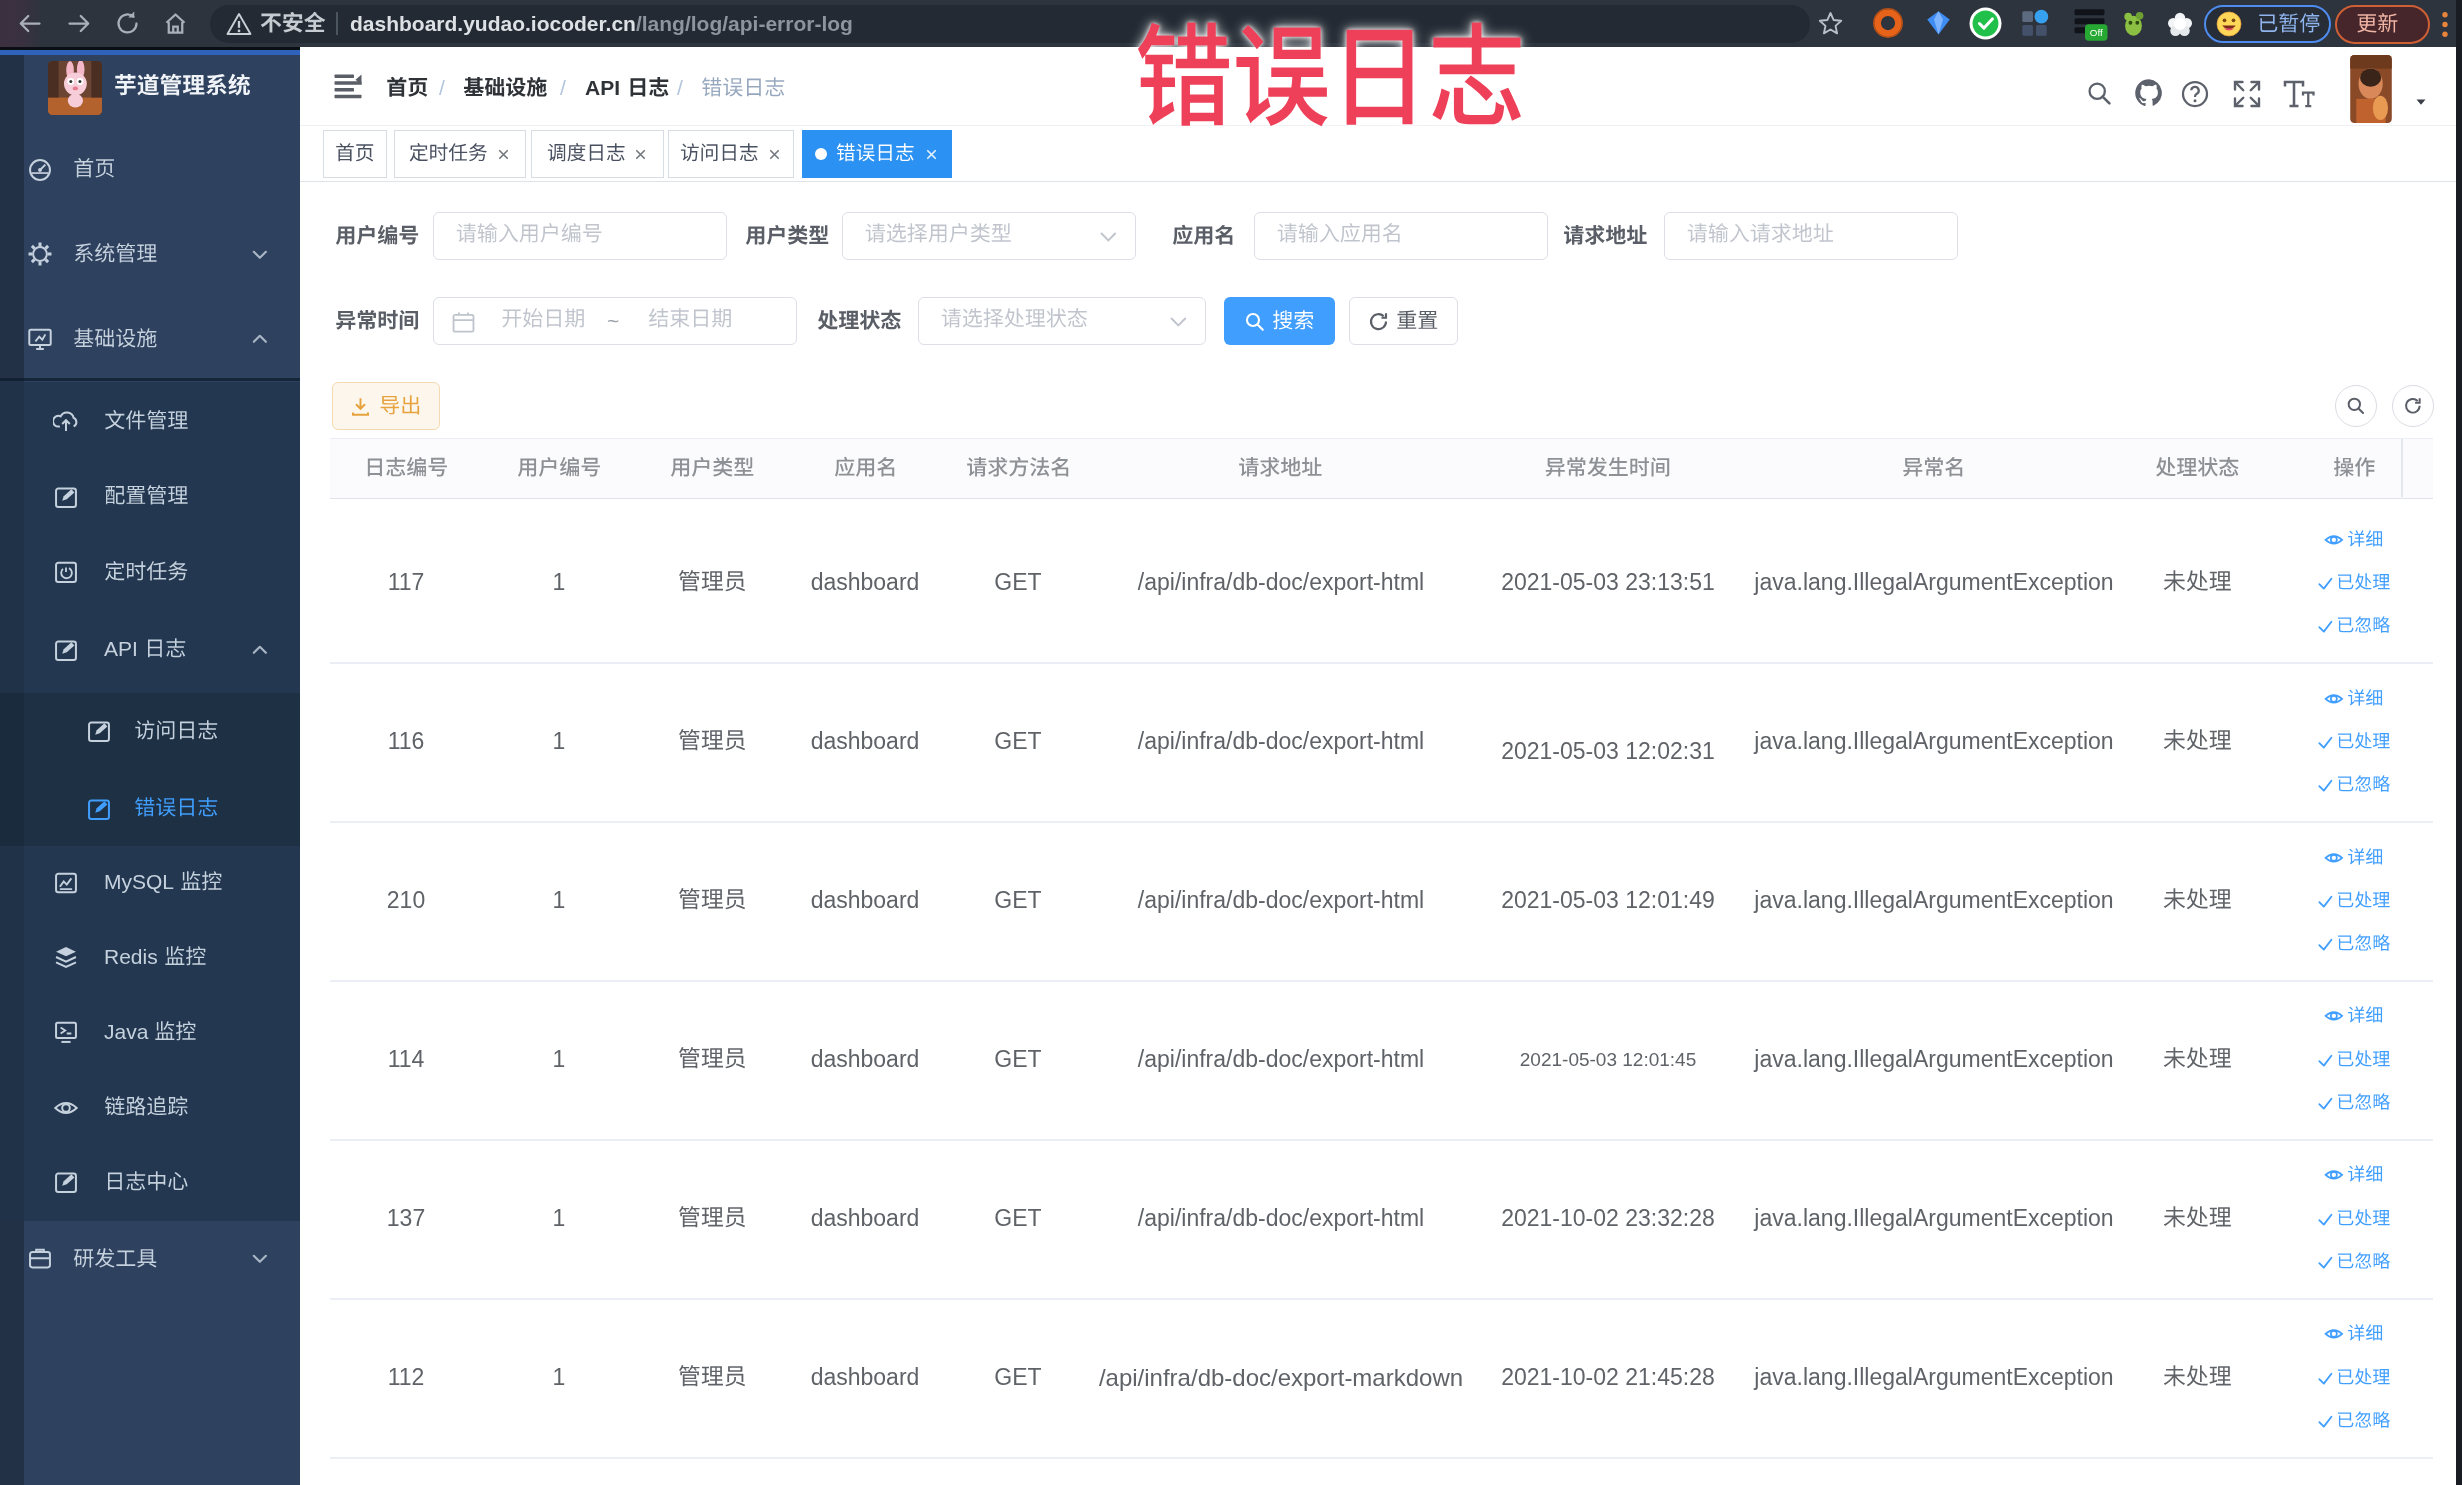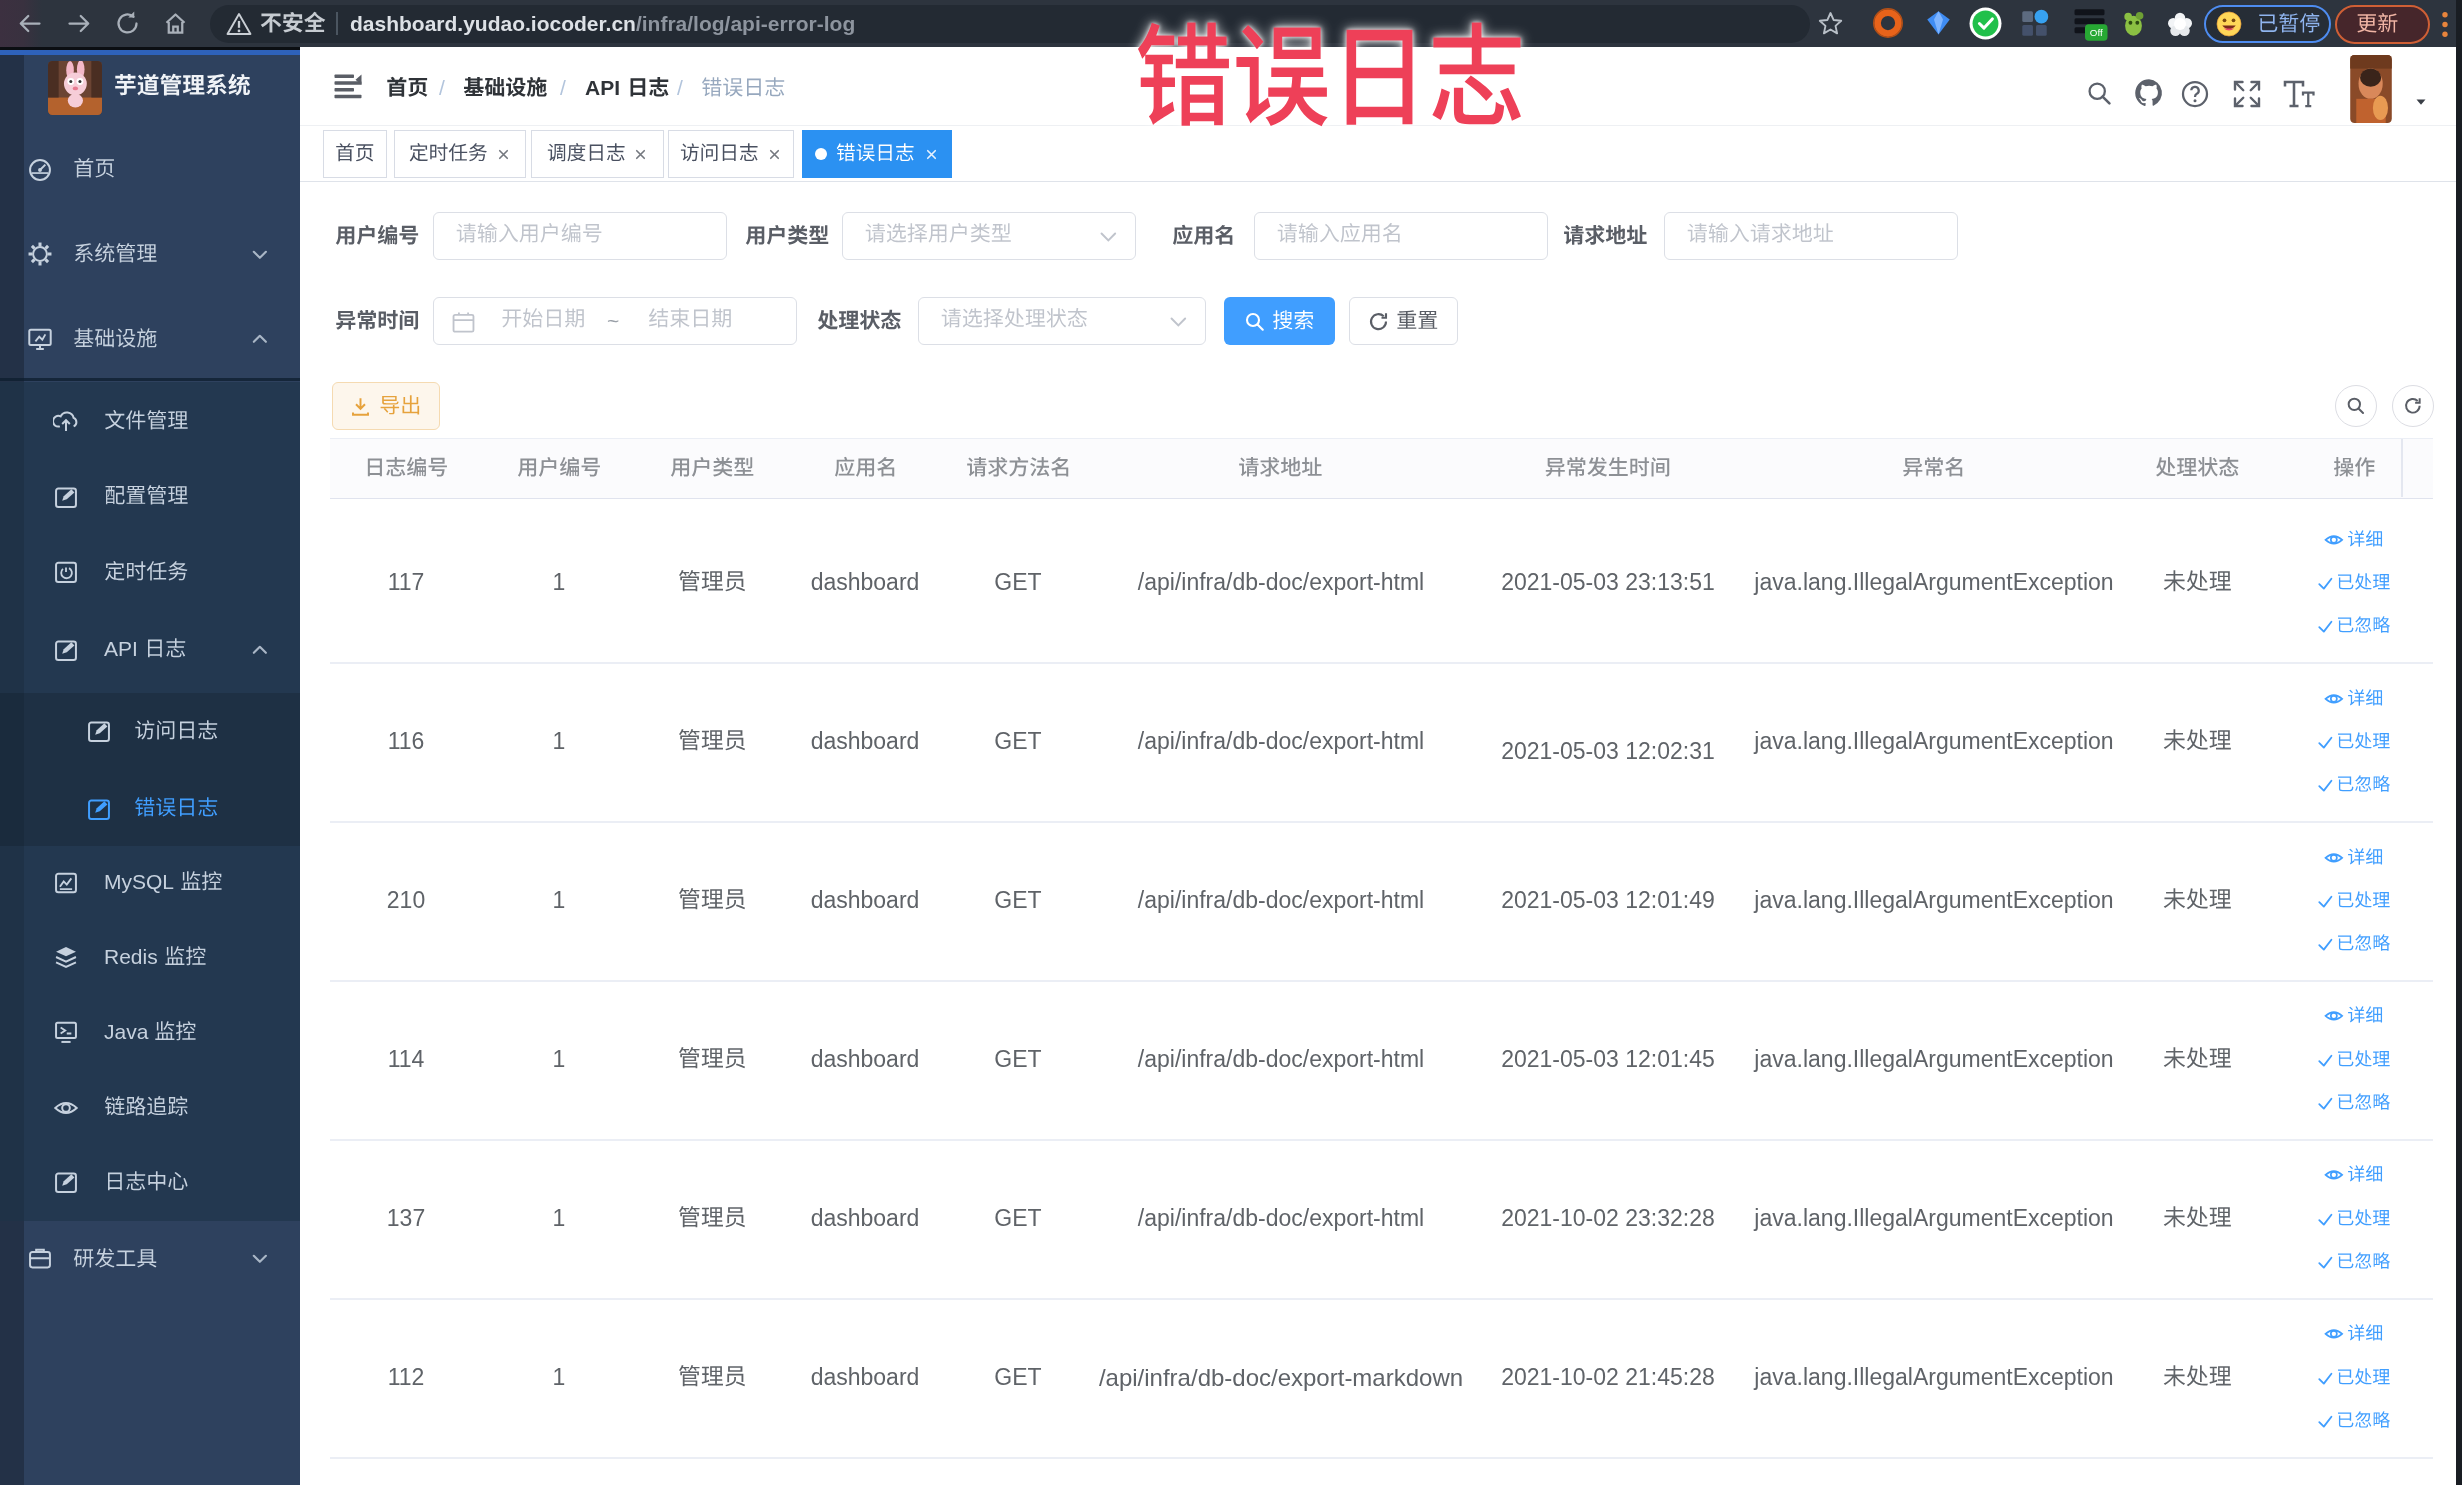--- a/index.html
+++ b/index.html
@@ -34,21 +34,21 @@
     </svg>
   </div>
 <div style="position:absolute;left:260px;top:12px;width:76px;height:24px;display:flex;align-items:center;justify-content:flex-start;">
     <svg width="66" height="22" viewBox="0 -23.2 87.5 29" style="overflow:visible">
       <path d="M1.9 -22.7V-19.1H13.5C10.8 -14.7 6.3 -10.2 1 -7.7C1.7 -6.9 2.8 -5.5 3.4 -4.5C6.9 -6.4 10 -8.8 12.6 -11.7V2.6H16.4V-12.6C19.5 -10.2 23.5 -6.8 25.3 -4.6L28.3 -7.3C26.2 -9.6 21.7 -13 18.6 -15.2L16.4 -13.4V-16.4C17 -17.3 17.6 -18.2 18.1 -19.1H27.2V-22.7Z M40.3 -23.9C40.7 -23.2 41 -22.3 41.4 -21.5H31.3V-15H34.8V-18.3H52.1V-15H55.8V-21.5H45.6C45.1 -22.5 44.5 -23.8 43.9 -24.7ZM47.2 -10.1C46.4 -8.4 45.4 -7 44.2 -5.9C42.6 -6.5 41 -7 39.5 -7.6C40 -8.4 40.5 -9.2 41 -10.1ZM34 -6.1C36.1 -5.4 38.5 -4.5 40.9 -3.5C38.2 -2.1 34.8 -1.2 30.8 -0.6C31.4 0.1 32.5 1.7 32.8 2.6C37.6 1.7 41.6 0.3 44.7 -1.9C48.2 -0.3 51.4 1.3 53.4 2.7L56.2 -0.3C54.1 -1.6 51 -3.1 47.7 -4.5C49.1 -6 50.3 -7.9 51.2 -10.1H56.4V-13.4H42.9C43.4 -14.6 44 -15.7 44.5 -16.9L40.6 -17.7C40 -16.3 39.4 -14.8 38.6 -13.4H30.7V-10.1H36.7C35.8 -8.7 34.9 -7.3 34.1 -6.2Z M71.9 -24.9C69 -20.4 63.7 -16.6 58.5 -14.4C59.3 -13.6 60.3 -12.4 60.8 -11.5C61.8 -12 62.7 -12.5 63.6 -13.1V-11.1H70.7V-7.7H64V-4.7H70.7V-1.2H60.2V1.9H85V-1.2H74.3V-4.7H81.2V-7.7H74.3V-11.1H81.5V-12.9C82.4 -12.4 83.3 -11.9 84.3 -11.4C84.7 -12.4 85.8 -13.6 86.6 -14.4C82 -16.4 77.9 -19 74.5 -22.7L75 -23.5ZM65.4 -14.2C68 -15.9 70.4 -17.9 72.5 -20.2C74.7 -17.8 77 -15.8 79.6 -14.2Z" fill="#c6cbd1"></path>
     </svg>
   </div>
 <div style="position:absolute;left:336px;top:12px;width:1.5px;height:23px;background:#4b5560;"></div>
 <div style="position:absolute;left:350px;top:10.6px;width:1211px;height:26px;display:flex;align-items:center;justify-content:flex-start;font-size:21px;font-weight:bold;">
     <span style="color:#dde1e6">dashboard.yudao.iocoder.cn</span>
-    <span style="color:#8d949e">/infra/log/api-error-log</span>
+    <span style="color:#8d949e">/lang/log/api-error-log</span>
   </div>
 <div style="position:absolute;left:1817px;top:9.8px;width:27px;height:27px;display:flex;align-items:center;justify-content:flex-start;">
     <svg width="27" height="27" viewBox="0 0 36 36" style="flex:none;">
       <polygon points="18.0,4.0 22.1,13.3 32.3,14.4 24.7,21.2 26.8,31.1 18.0,26.0 9.2,31.1 11.3,21.2 3.7,14.4 13.9,13.3" fill="none" stroke="#b9c0c8" stroke-width="2.5" stroke-linejoin="round"></polygon>
     </svg>
   </div>
 <div style="position:absolute;left:1873px;top:8.3px;width:30px;height:30px;display:flex;align-items:center;justify-content:flex-start;">
     <svg width="30" height="30" viewBox="0 0 40 40" style="flex:none;">
       <circle cx="20" cy="20" r="14" fill="none" stroke="#e8631a" stroke-width="9"></circle>
       <circle cx="20" cy="20" r="19" fill="none" stroke="#b34f17" stroke-width="2"></circle>
@@ -819,21 +819,21 @@
 <div style="position:absolute;left:217px;top:1046px;width:378px;height:27px;display:flex;align-items:center;justify-content:center;font-size:23px;color:#5f6368;">114</div>
 <div style="position:absolute;left:370px;top:1046px;width:378px;height:27px;display:flex;align-items:center;justify-content:center;font-size:23px;color:#5f6368;">1</div>
 <div style="position:absolute;left:523px;top:1046px;width:378px;height:27px;display:flex;align-items:center;justify-content:center;font-size:23px;color:#5f6368;">
     <svg width="69" height="23" viewBox="0 -24.0 90.5 30" style="overflow:visible">
       <path d="M6.3 -13.1V2.4H8.6V1.4H23.1V2.4H25.3V-5H8.6V-7.1H23.8V-13.1ZM23.1 -0.4H8.6V-3.3H23.1ZM13.2 -18.7C13.5 -18.1 13.9 -17.4 14.1 -16.8H3V-11.8H5.2V-15H25.2V-11.8H27.4V-16.8H16.4C16.2 -17.5 15.7 -18.4 15.2 -19.1ZM8.6 -11.4H21.6V-8.8H8.6ZM5 -25.3C4.3 -22.7 2.9 -20.2 1.3 -18.5C1.9 -18.2 2.8 -17.7 3.2 -17.4C4.1 -18.4 4.9 -19.7 5.7 -21.1H7.7C8.4 -20 9.1 -18.6 9.3 -17.8L11.2 -18.4C11 -19.1 10.5 -20.2 9.9 -21.1H14.5V-22.7H6.4C6.7 -23.5 7 -24.2 7.2 -24.9ZM17.7 -25.3C17.2 -23.1 16.1 -21 14.8 -19.5C15.3 -19.3 16.2 -18.8 16.6 -18.5C17.2 -19.2 17.8 -20.1 18.4 -21.1H20.5C21.4 -19.9 22.3 -18.5 22.6 -17.7L24.5 -18.5C24.1 -19.2 23.5 -20.2 22.8 -21.1H28.2V-22.7H19.1C19.4 -23.4 19.7 -24.1 19.9 -24.9Z M44.3 -16.2H48.9V-12.3H44.3ZM50.8 -16.2H55.4V-12.3H50.8ZM44.3 -21.8H48.9V-18H44.3ZM50.8 -21.8H55.4V-18H50.8ZM39.5 -0.7V1.4H59V-0.7H51V-4.8H58V-6.8H51V-10.4H57.6V-23.8H42.2V-10.4H48.7V-6.8H41.9V-4.8H48.7V-0.7ZM31.1 -3 31.6 -0.7C34.3 -1.6 37.7 -2.8 41 -3.8L40.6 -6L37.3 -4.9V-12.4H40.3V-14.5H37.3V-21.1H40.7V-23.2H31.4V-21.1H35.1V-14.5H31.7V-12.4H35.1V-4.2C33.6 -3.8 32.2 -3.3 31.1 -3Z M68 -21.9H82V-18.5H68ZM65.7 -23.8V-16.5H84.5V-23.8ZM73.7 -9.8V-7C73.7 -4.7 72.8 -1.5 62 0.7C62.5 1.1 63.2 2 63.5 2.5C74.7 0 76 -3.9 76 -7V-9.8ZM75.9 -1.9C79.5 -0.7 84.5 1.3 86.9 2.5L88.1 0.6C85.5 -0.6 80.5 -2.5 77 -3.6ZM64.7 -13.8V-2.8H67V-11.7H83.3V-3H85.7V-13.8Z" fill="#5f6368"></path>
     </svg>
   </div>
 <div style="position:absolute;left:676px;top:1046px;width:378px;height:27px;display:flex;align-items:center;justify-content:center;font-size:23px;color:#5f6368;">dashboard</div>
 <div style="position:absolute;left:829px;top:1046px;width:378px;height:27px;display:flex;align-items:center;justify-content:center;font-size:23px;color:#5f6368;">GET</div>
 <div style="position:absolute;left:1092px;top:1046px;width:378px;height:27px;display:flex;align-items:center;justify-content:center;font-size:23px;color:#5f6368;">/api/infra/db-doc/export-html</div>
-<div style="position:absolute;left:1419px;top:1046px;width:378px;height:27px;display:flex;align-items:center;justify-content:center;font-size:23px;color:#5f6368;">2021-05-03 12:01:45</div>
+<div style="position:absolute;left:1419px;top:1046px;width:378px;height:27px;display:flex;align-items:center;justify-content:center;font-size:19px;color:#5f6368;">2021-05-03 12:01:45</div>
 <div style="position:absolute;left:1745px;top:1046px;width:378px;height:27px;display:flex;align-items:center;justify-content:center;font-size:23px;color:#5f6368;">java.lang.IllegalArgumentException</div>
 <div style="position:absolute;left:2008px;top:1046px;width:378px;height:27px;display:flex;align-items:center;justify-content:center;font-size:23px;color:#5f6368;">
     <svg width="69" height="23" viewBox="0 -24.0 90.5 30" style="overflow:visible">
       <path d="M13.8 -25.2V-20.3H4V-18.1H13.8V-12.9H1.9V-10.7H12.5C9.8 -6.8 5.2 -3 1 -1.2C1.5 -0.7 2.3 0.1 2.7 0.7C6.6 -1.3 10.9 -4.9 13.8 -8.9V2.4H16.1V-9C19.1 -5 23.3 -1.3 27.3 0.8C27.7 0.1 28.5 -0.8 29 -1.2C24.8 -3 20.2 -6.8 17.4 -10.7H28.3V-12.9H16.1V-18.1H26.2V-20.3H16.1V-25.2Z M42.8 -18.4C42.2 -14.1 41.2 -10.7 39.7 -7.9C38.5 -9.9 37.5 -12.5 36.8 -15.8C37 -16.6 37.3 -17.5 37.6 -18.4ZM36.6 -25.1C35.8 -19.2 33.9 -13.5 31.6 -10.4C32.2 -10.1 33 -9.5 33.4 -9.2C34.2 -10.2 34.9 -11.5 35.5 -12.9C36.4 -10 37.4 -7.7 38.5 -5.8C36.5 -2.9 34 -0.8 31 0.7C31.6 1 32.5 1.9 32.9 2.4C35.6 1 38 -1 40 -3.8C43.6 0.5 48.5 1.5 53.6 1.5H58C58.2 0.8 58.6 -0.3 59 -0.9C57.8 -0.8 54.7 -0.8 53.7 -0.8C49.1 -0.8 44.6 -1.7 41.2 -5.8C43.2 -9.4 44.6 -14.1 45.3 -20.1L43.8 -20.5L43.4 -20.4H38.1C38.4 -21.8 38.7 -23.1 39 -24.5ZM48.5 -25.1V-3.1H50.8V-15.6C52.9 -13.2 55.1 -10.4 56.1 -8.5L58.1 -9.8C56.8 -11.9 53.9 -15.3 51.6 -17.8L50.8 -17.4V-25.1Z M74.3 -16.2H78.9V-12.3H74.3ZM80.8 -16.2H85.4V-12.3H80.8ZM74.3 -21.8H78.9V-18H74.3ZM80.8 -21.8H85.4V-18H80.8ZM69.5 -0.7V1.4H89V-0.7H81V-4.8H88V-6.8H81V-10.4H87.6V-23.8H72.2V-10.4H78.7V-6.8H71.8V-4.8H78.7V-0.7ZM61 -3 61.6 -0.7C64.3 -1.6 67.7 -2.8 71 -3.8L70.6 -6L67.3 -4.9V-12.4H70.3V-14.5H67.3V-21.1H70.7V-23.2H61.4V-21.1H65.1V-14.5H61.7V-12.4H65.1V-4.2C63.6 -3.8 62.2 -3.3 61 -3Z" fill="#5f6368"></path>
     </svg>
   </div>
 <div style="position:absolute;left:2263px;top:1004px;width:182px;height:24px;display:flex;align-items:center;justify-content:center;">
     <svg width="19.7" height="19.7" viewBox="0 0 26 26" style="flex:none;">
       <path d="M2 13q11-10 22 0q-11 10-22 0z" fill="none" stroke="#409EFF" stroke-width="2.2"></path>
       <circle cx="13" cy="13" r="4" fill="none" stroke="#409EFF" stroke-width="2.2"></circle>

